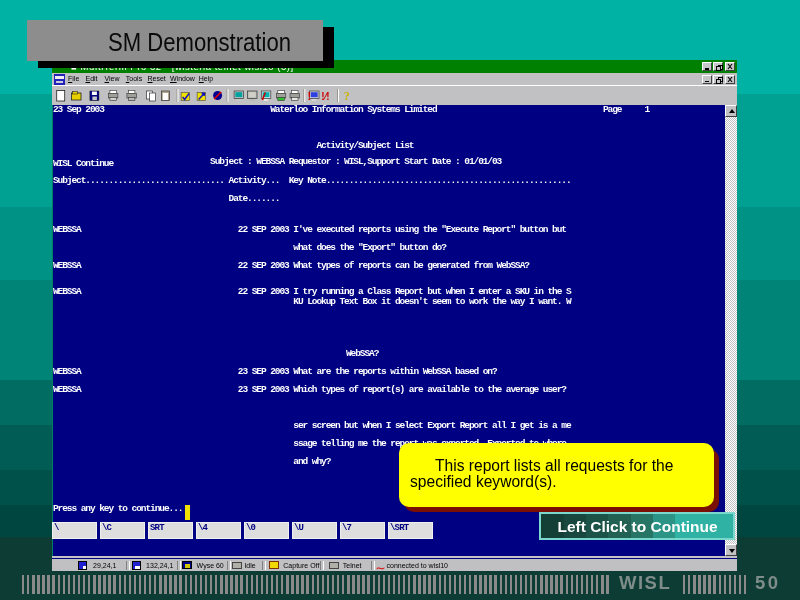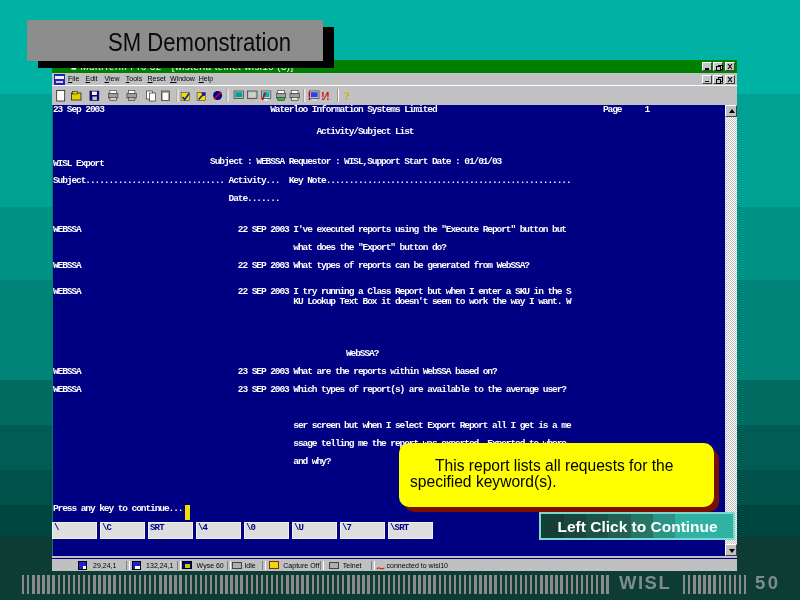--- a/index.html
+++ b/index.html
@@ -148,22 +148,22 @@
       <path d="M175 3 v13" stroke="#9a968e" stroke-width="1"></path>
       <path d="M176 3 v13" stroke="#ffffff" stroke-width="1"></path>
       <path d="M251.8 3 v13" stroke="#9a968e" stroke-width="1"></path>
       <path d="M252.8 3 v13" stroke="#ffffff" stroke-width="1"></path>
       <path d="M285.5 3 v13" stroke="#9a968e" stroke-width="1"></path>
       <path d="M286.5 3 v13" stroke="#ffffff" stroke-width="1"></path>
     </svg>
     <div class="term abs">
       <div class="tl" style="top:0px;">23 Sep 2003                                    Waterloo Information Systems Limited                                    Page     1</div>
       <div class="tl" style="top:13px;margin-top:39px;">                                  Subject : WEBSSA Requestor : WISL,Support Start Date : 01/01/03</div>
-      <div class="tl" style="top:22px;text-align:center;">                                                         Activity/Subject List</div>
-      <div class="tl" style="top:54px;">WISL Export</div>
+      <div class="tl" style="top:36px;text-align:center;">                                                         Activity/Subject List</div>
+      <div class="tl" style="top:54px;">WISL Continue</div>
       <div class="tl" style="top:71px;">Subject.............................. Activity...  Key Note.....................................................</div>
       <div class="tl" style="top:89px;">                                      Date.......</div>
       <div class="tl" style="top:120px;">WEBSSA                                  22 SEP 2003 I've executed reports using the "Execute Report" button but</div>
       <div class="tl" style="top:138px;">                                                    what does the "Export" button do?</div>
       <div class="tl" style="top:156px;">WEBSSA                                  22 SEP 2003 What types of reports can be generated from WebSSA?</div>
       <div class="tl" style="top:174px;margin-top:8px;">WEBSSA                                  22 SEP 2003 I try running a Class Report but when I enter a SKU in the S</div>
       <div class="tl" style="top:192px;">                                                    KU Lookup Text Box it doesn't seem to work the way I want. W</div>
       <div class="tl" style="top:244px;padding-left:48px;">                                                     WebSSA?</div>
       <div class="tl" style="top:262px;">WEBSSA                                  23 SEP 2003 What are the reports within WebSSA based on?</div>
       <div class="tl" style="top:280px;">WEBSSA                                  23 SEP 2003 Which types of report(s) are available to the average user?</div>

